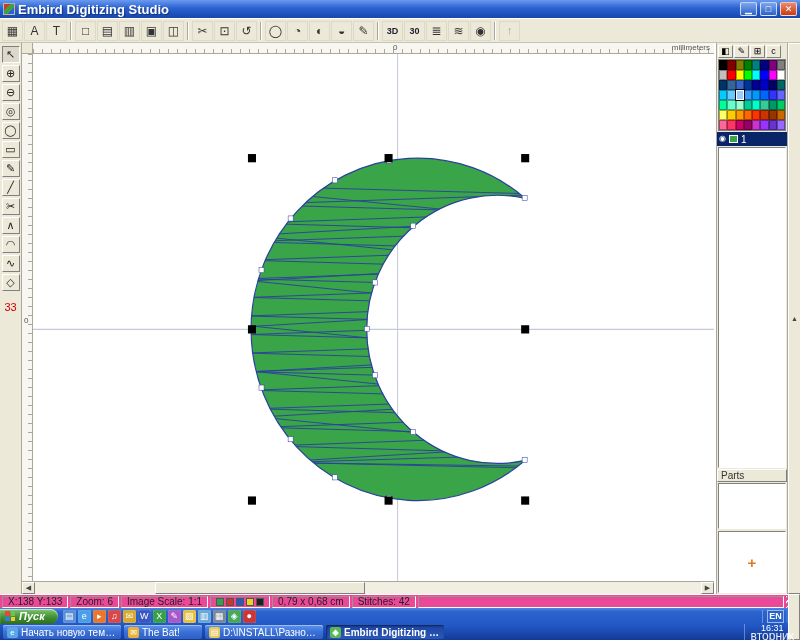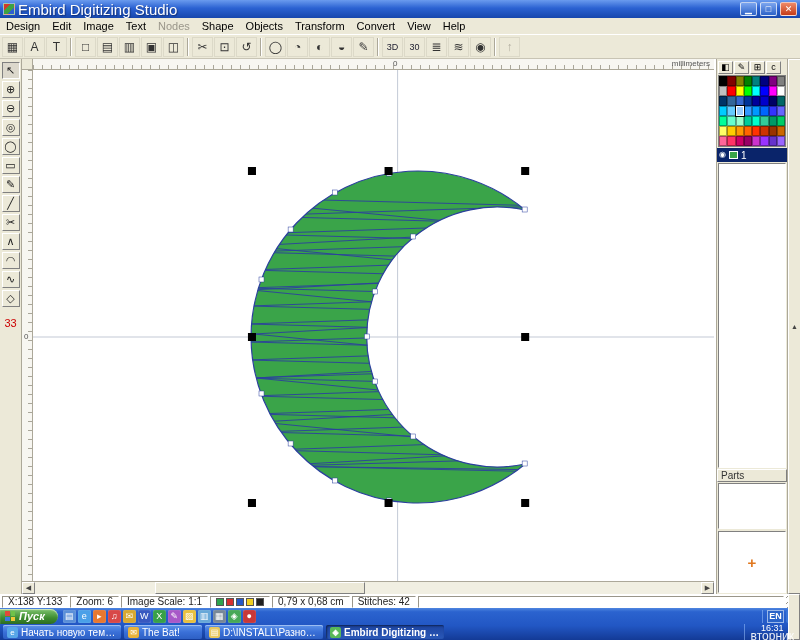--- a/index.html
+++ b/index.html
@@ -2,30 +2,30 @@
 <html><head>
 <meta charset="utf-8">
 <style>
 *{margin:0;padding:0;box-sizing:border-box;font-family:"Liberation Sans",sans-serif}
 body{width:800px;height:640px;overflow:hidden;background:#000}
 .screen{width:800px;height:640px;display:flex;flex-direction:column}
 .app{flex:1;display:flex;flex-direction:column;min-height:0;background:#ece9d8}
 
 .titlebar{height:18px;background:linear-gradient(180deg,#6a9bee 0%,#2b62d2 45%,#1747ad 100%);display:flex;align-items:center;padding:0 3px;gap:3px;flex:none}
 .app-icon{width:12px;height:12px;background:linear-gradient(135deg,#cf3a2b 0 33%,#3fa144 33% 66%,#2f5fd0 66%);border:1px solid rgba(255,255,255,.5);flex:none}
-.title-text{flex:1;color:#fff;font-size:15px;font-weight:normal;text-shadow:1px 1px 1px rgba(10,30,80,.6);white-space:nowrap;overflow:hidden}
+.title-text{flex:1;color:#fff;font-size:13px;font-weight:bold;text-shadow:1px 1px 1px rgba(10,30,80,.6);white-space:nowrap;overflow:hidden}
 .win-btn{width:17px;height:14px;border:1px solid rgba(255,255,255,.7);border-radius:2px;background:linear-gradient(180deg,#7da6ef,#2c62c8);color:#fff;font-size:9px;line-height:12px;text-align:center;flex:none}
 .win-btn.close{background:linear-gradient(180deg,#ef8a68,#c43c1a)}
 
 .menubar{height:16px;background:#ece9d8;display:flex;align-items:center;font-size:11px;flex:none}
 .menu-item{padding:1px 6px;color:#000;white-space:nowrap}
 .menu-item.disabled{color:#9a968a}
 .toolbar{height:25px;background:#ece9d8;border-top:1px solid #fff;border-bottom:1px solid #c8c4b4;display:flex;align-items:center;padding:0 2px;gap:1px;flex:none}
 .tb-btn{width:21px;height:20px;font-size:12px;display:flex;align-items:center;justify-content:center;color:#333;border:1px solid #dcd9c8;background:#ece9d8}
-.tb-btn.tb-text{font-size:9px;font-weight:normal;color:#223}
+.tb-btn.tb-text{font-size:9px;font-weight:bold;color:#223}
 .tb-btn.disabled{color:#b0ac9e}
 .tb-sep{width:2px;height:18px;border-left:1px solid #aca899;border-right:1px solid #fff;margin:0 2px}
 
 .main{flex:1;display:flex;min-height:0}
 .tools{width:22px;background:#ece9d8;display:flex;flex-direction:column;align-items:center;padding-top:3px;gap:2px;border-right:1px solid #aca899;flex:none}
 .tool-btn{width:18px;height:17px;font-size:11px;display:flex;align-items:center;justify-content:center;background:#ece9d8;border:1px solid;border-color:#fff #808080 #808080 #fff;color:#222}
 .tool-btn.active{border-color:#808080 #fff #fff #808080;background:#dcd8cc}
 .tool-counter{margin-top:8px;color:#c00;font-weight:normal;font-size:11px}
 .canvas-zone{flex:1;display:flex;flex-direction:column;min-width:0}
 .ruler-row{height:11px;display:flex;flex:none}
@@ -54,21 +54,21 @@
 .eye-icon{font-size:8px;line-height:8px}
 .layer-chip{width:9px;height:8px;border:1px solid #fff;flex:none}
 .rp-list{flex:1;background:#fff;border:1px solid;border-color:#808080 #fff #fff #808080;margin:1px;min-height:0}
 .parts-header{height:13px;font-size:10px;padding:0 3px;color:#333;border:1px solid;border-color:#fff #808080 #808080 #fff;background:#ece9d8;display:flex;align-items:center;flex:none}
 .parts-body{height:46px;background:#fff;border:1px solid;border-color:#808080 #fff #fff #808080;margin:1px;flex:none}
 .preview{height:62px;background:#fff;border:1px solid;border-color:#808080 #fff #fff #808080;margin:1px;position:relative;flex:none}
 .preview-cross{position:absolute;left:50%;top:50%;transform:translate(-50%,-50%);color:#e07820;font-size:15px;font-weight:bold}
 .rp-scrollbar{width:13px;display:flex;flex-direction:column;background:#f1efe2;border-left:1px solid #aca899;flex:none}
 .vthumb{position:absolute;top:0;left:0;right:0;height:46px;background:#ece9d8;border:1px solid;border-color:#fff #808080 #808080 #fff}
 
-.statusbar{height:14px;background:#ffffff;border-top:1px solid #fff;display:flex;align-items:center;font-size:10px;gap:2px;padding:0 2px;flex:none}
+.statusbar{height:14px;background:#ec4899;border-top:1px solid #fff;display:flex;align-items:center;font-size:10px;gap:2px;padding:0 2px;flex:none}
 .sb-seg{height:12px;display:flex;align-items:center;padding:0 5px;border:1px solid;border-color:#9a968a #fff #fff #9a968a;white-space:nowrap;color:#222}
 .sb-swatches{gap:2px}
 .sb-chip{width:8px;height:8px;border:1px solid #555;display:inline-block}
 .sb-fill{flex:1;height:12px;border:1px solid;border-color:#9a968a #fff #fff #9a968a}
 .grip{width:12px;height:12px;background:repeating-linear-gradient(135deg,#fff 0 1px,#9a968a 1px 2px,rgba(0,0,0,0) 2px 4px)}
 
 .taskbar{height:32px;background:linear-gradient(180deg,#4f86e0 0%,#2b63cf 12%,#2257c4 55%,#133a96 100%);display:flex;flex-direction:column;flex:none}
 .tb-row{height:16px;display:flex;align-items:center;min-width:0}
 .start-btn{height:15px;padding:0 13px 0 5px;display:flex;align-items:center;gap:4px;background:linear-gradient(180deg,#7fc470,#3d8c2f 60%,#2d6d22);border-radius:0 9px 9px 0;color:#fff;font-weight:bold;font-style:italic;font-size:11px;box-shadow:inset 0 1px 1px #cfe8c4;flex:none}
 .start-flag{width:10px;height:10px;display:grid;grid-template-columns:1fr 1fr;grid-template-rows:1fr 1fr;gap:1px;flex:none}
@@ -94,33 +94,20 @@
   <div class="app">
 
     <div class="titlebar">
       <div class="app-icon"></div>
       <div class="title-text">Embird Digitizing Studio</div>
       <div class="win-btn">▁</div>
       <div class="win-btn">□</div>
       <div class="win-btn close">✕</div>
     </div>
 
-    <div class="menubar">
-        <div class="menu-item">Design</div>
-        <div class="menu-item">Edit</div>
-        <div class="menu-item">Image</div>
-        <div class="menu-item">Text</div>
-        <div class="menu-item disabled">Nodes</div>
-        <div class="menu-item">Shape</div>
-        <div class="menu-item">Objects</div>
-        <div class="menu-item">Transform</div>
-        <div class="menu-item">Convert</div>
-        <div class="menu-item">View</div>
-        <div class="menu-item">Help</div>
-      </div>
 
     <div class="toolbar">
         <div class="tb-btn">▦</div>
         <div class="tb-btn">A</div>
         <div class="tb-btn">T</div>
         <div class="tb-sep"></div>
         <div class="tb-btn">□</div>
         <div class="tb-btn">▤</div>
         <div class="tb-btn">▥</div>
         <div class="tb-btn">▣</div>

